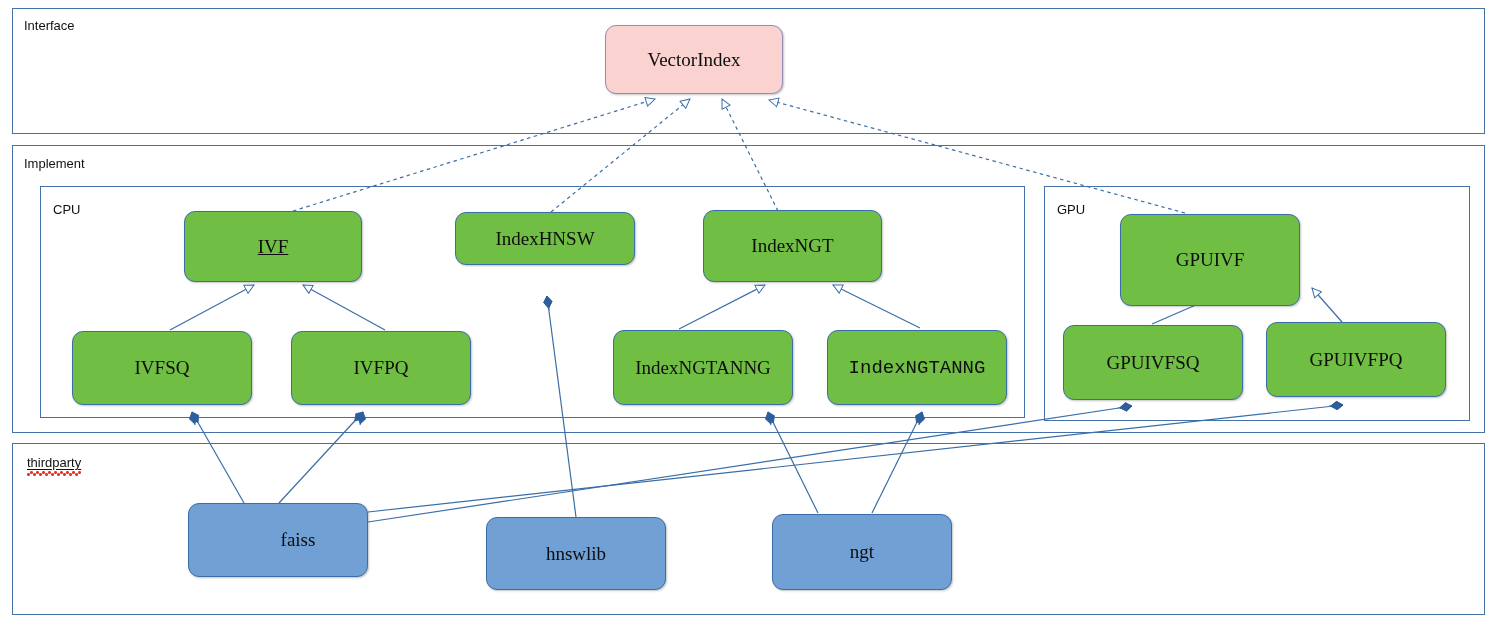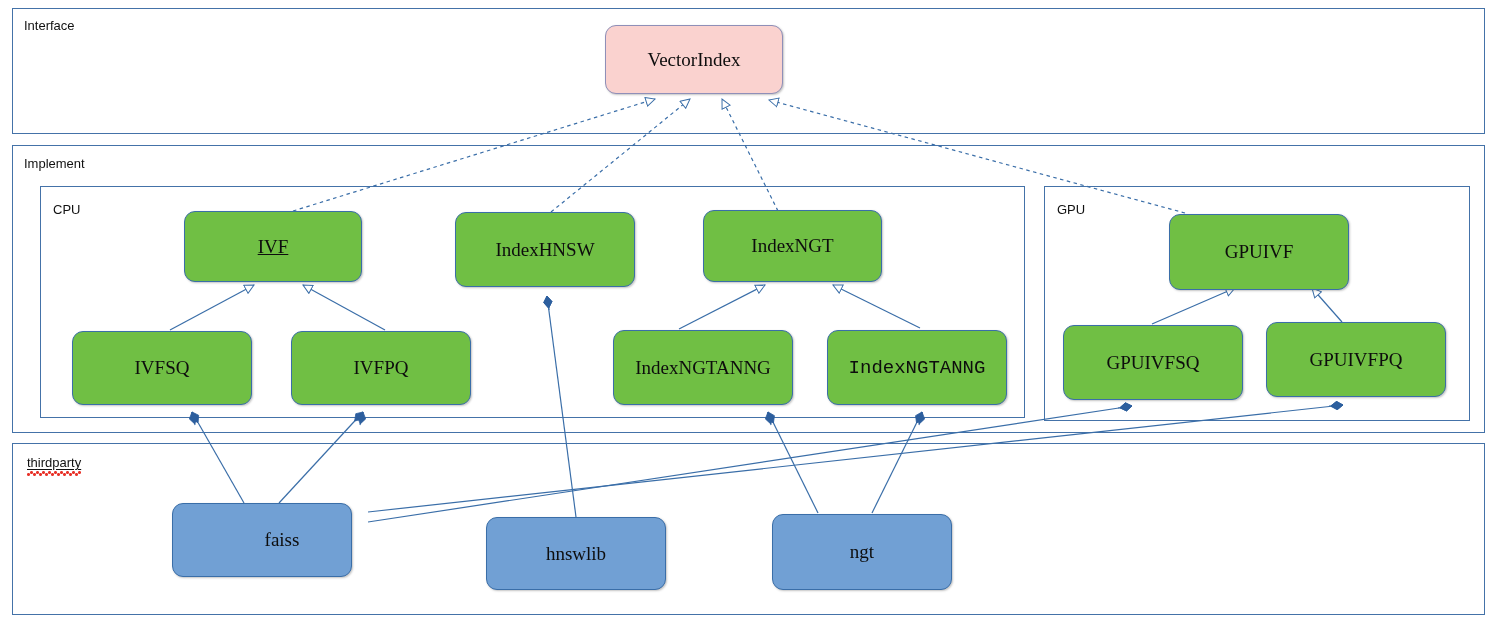--- a/index.html
+++ b/index.html
@@ -119,39 +119,39 @@
       <path d="M 576 517 L 547 296" stroke-width="1.2" marker-end="url(#fillDiamond)"></path>
       <path d="M 818 513 L 768 412" stroke-width="1.2" marker-end="url(#fillDiamond)"></path>
       <path d="M 872 513 L 922 412" stroke-width="1.2" marker-end="url(#fillDiamond)"></path>
     </g>
   </svg>
 
   <div class="node pink" style="left:605px;top:25px;width:178px;height:69px;">VectorIndex</div>
 
   <div class="node green" style="left:184px;top:211px;width:178px;height:71px;text-decoration:underline;">IVF</div>
 
-  <div class="node green" style="left:455px;top:212px;width:180px;height:75px;">IndexHNSW</div>
+  <div class="node green" style="left:455px;top:212px;width:180px;height:53px;">IndexHNSW</div>
 
   <div class="node green" style="left:703px;top:210px;width:179px;height:72px;">IndexNGT</div>
 
   <div class="node green" style="left:72px;top:331px;width:180px;height:74px;">IVFSQ</div>
 
   <div class="node green" style="left:291px;top:331px;width:180px;height:74px;">IVFPQ</div>
 
   <div class="node green" style="left:613px;top:330px;width:180px;height:75px;">IndexNGTANNG</div>
 
   <div class="node green" style="left:827px;top:330px;width:180px;height:75px;font-family:Liberation Mono, monospace;">IndexNGTANNG</div>
 
-  <div class="node green" style="left:1169px;top:214px;width:180px;height:76px;">GPUIVF</div>
+  <div class="node green" style="left:1120px;top:214px;width:180px;height:92px;">GPUIVF</div>
 
   <div class="node green" style="left:1063px;top:325px;width:180px;height:75px;">GPUIVFSQ</div>
 
   <div class="node green" style="left:1266px;top:322px;width:180px;height:75px;">GPUIVFPQ</div>
 
-  <div class="node blue" style="left:172px;top:503px;width:180px;height:74px;padding-left:40px;">faiss</div>
+  <div class="node blue" style="left:188px;top:503px;width:180px;height:74px;padding-left:40px;">faiss</div>
 
   <div class="node blue" style="left:486px;top:517px;width:180px;height:73px;">hnswlib</div>
 
   <div class="node blue" style="left:772px;top:514px;width:180px;height:76px;">ngt</div>
 
   <svg class="edges edges-top">
     <g stroke="#3a6ea8" fill="none">
       <path d="M 549 310 L 547 296" stroke-width="1.2" marker-end="url(#fillDiamond)"></path>
       <path d="M 195 425 L 192 412" stroke-width="1.2" marker-end="url(#fillDiamond)"></path>
       <path d="M 360 425 L 363 412" stroke-width="1.2" marker-end="url(#fillDiamond)"></path>

